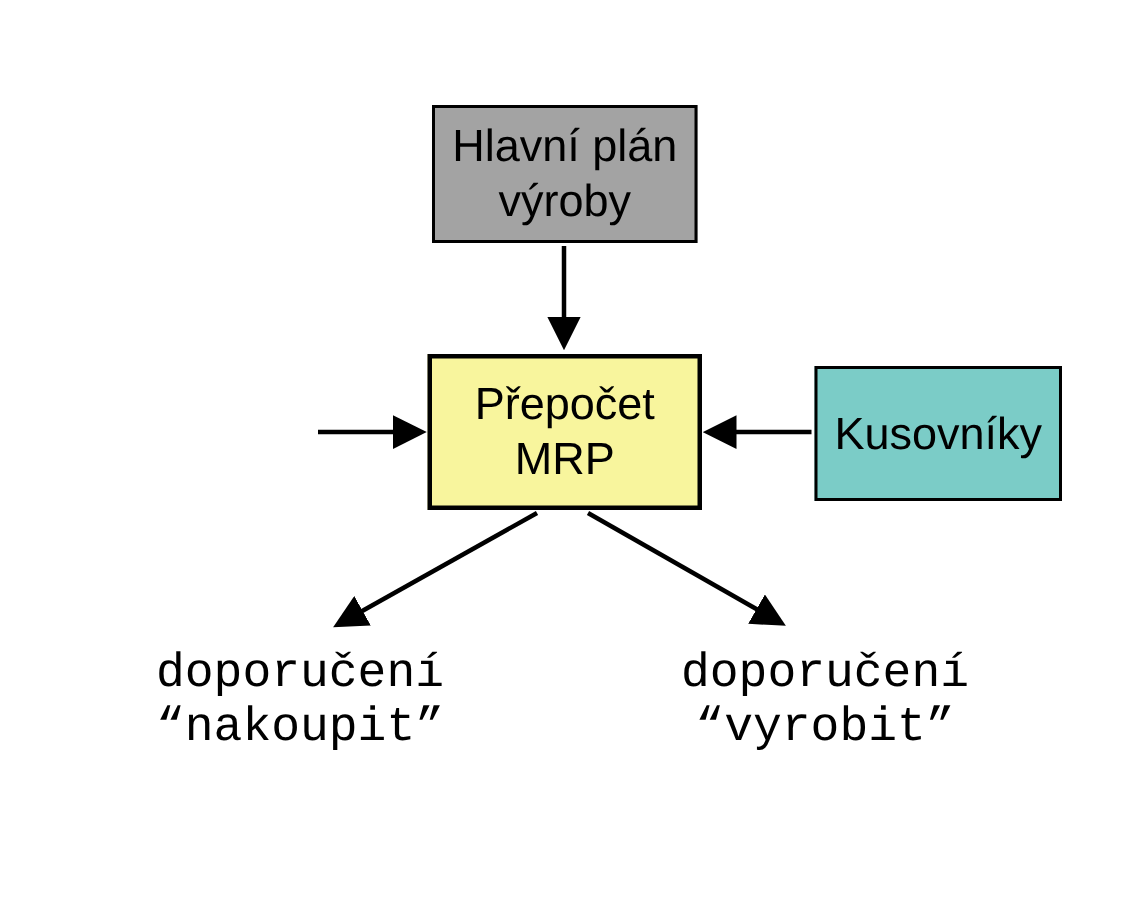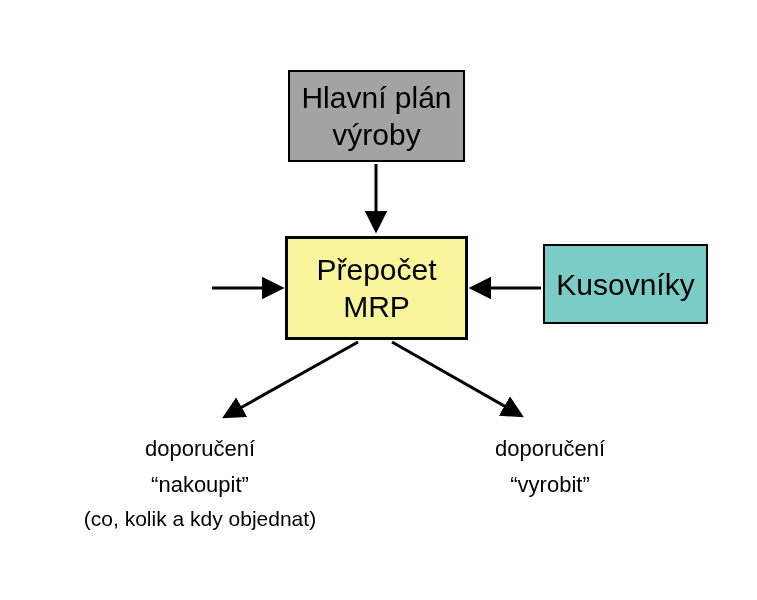--- a/index.html
+++ b/index.html
@@ -46,31 +46,32 @@
     background: #F8F59D;
     border-width: 3px;
   }
   .node-zasoby {
     left: 45px; top: 243px;
     width: 165px; height: 90px;
     background: #90CD8E;
   }
   .node-kusovniky {
     left: 543px; top: 244px;
-    width: 165px; height: 80px;
+    width: 165px; height: 90px;
     background: #7BCCC7;
   }
   .output {
     position: absolute;
     text-align: center;
   }
   .output-main {
-    font-size: 22px;
+    font-size: 32px;
     line-height: 36px;
     white-space: pre-line;
+    font-family: Liberation Mono, monospace;
   }
   .output-sub {
     font-size: 21px;
     line-height: 26px;
     margin-top: 3px;
   }
   .output-nakoupit {
     left: 40px; top: 431px;
     width: 320px;
   }
@@ -102,21 +103,20 @@
 
   <div class="node node-mrp">Přepočet
 MRP</div>
 
 
   <div class="node node-kusovniky">Kusovníky</div>
 
   <div class="output output-nakoupit">
     <div class="output-main">doporučení
 “nakoupit”</div>
-    <div class="output-sub">(co, kolik a kdy objednat)</div>
   </div>
 
   <div class="output output-vyrobit">
     <div class="output-main">doporučení
 “vyrobit”</div>
   </div>
 
 </div>
 
 </body></html>

